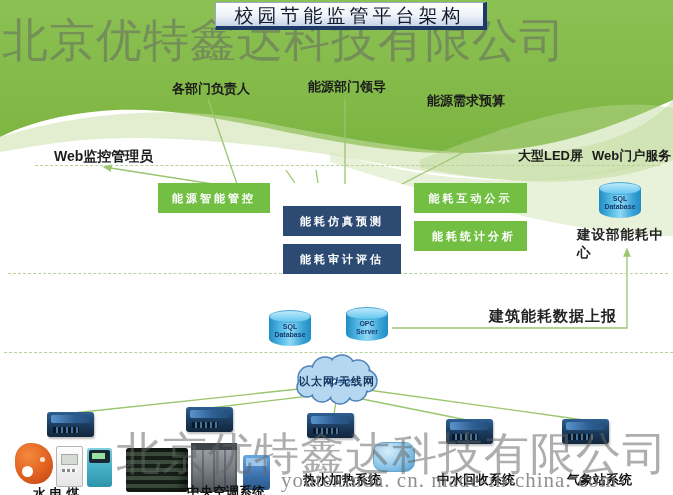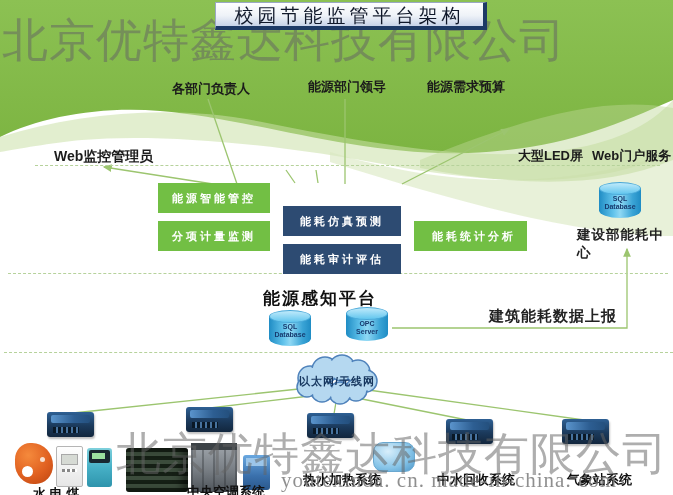--- a/index.html
+++ b/index.html
@@ -143,42 +143,41 @@
   </svg>
 
   <div class="dash" style="left:35px;top:165px;width:625px;"></div>
   <div class="dash" style="left:8px;top:273px;width:660px;"></div>
   <div class="dash" style="left:4px;top:352px;width:669px;"></div>
 
   <div class="title-box">校园节能监管平台架构</div>
 
   <div class="lbl" style="left:172px;top:80px;">各部门负责人</div>
   <div class="lbl" style="left:308px;top:78px;">能源部门领导</div>
-  <div class="lbl" style="left:397px;top:78px;padding-left:30px;">能源需求预算</div>
+  <div class="lbl" style="left:397px;top:92px;padding-left:30px;">能源需求预算</div>
   <div class="lbl" style="left:54px;top:148px;font-size:14px;">Web监控管理员</div>
   <div class="lbl" style="left:518px;top:147px;">大型LED屏</div>
   <div class="lbl" style="left:592px;top:147px;">Web门户服务</div>
 
   <div class="mod green" style="left:158px;top:183px;width:112px;">能源智能管控</div>
   <div class="mod navy" style="left:283px;top:183px;width:118px;">能耗仿真预测</div>
-  <div class="mod green" style="left:158px;top:221px;width:112px;">分项计量监测</div>
+  <div class="mod green" style="left:414px;top:183px;width:113px;">能耗互动公示</div>
   <div class="mod navy" style="left:283px;top:221px;width:118px;">能耗审计评估</div>
   <div class="mod green" style="left:414px;top:221px;width:113px;padding-left:7px;">能耗统计分析</div>
 
   <div class="cyl" style="left:599px;top:182px;width:42px;height:36px;">
     <i class="body"></i>
       <i class="top"></i>
     <span class="txt">
         <b>SQL</b>
         <b>Database</b>
       </span>
   </div>
   <div class="mid-label" style="left:577px;top:226px;font-size:13.5px;">建设部能耗中心</div>
 
-  <div class="big-heading" style="left:263px;top:287px;">能源感知平台</div>
   <div class="cyl" style="left:269px;top:310px;width:42px;height:36px;">
     <i class="body"></i>
       <i class="top"></i>
     <span class="txt">
         <b>SQL</b>
         <b>Database</b>
       </span>
   </div>
   <div class="cyl" style="left:346px;top:307px;width:42px;height:34px;">
     <i class="body"></i>

